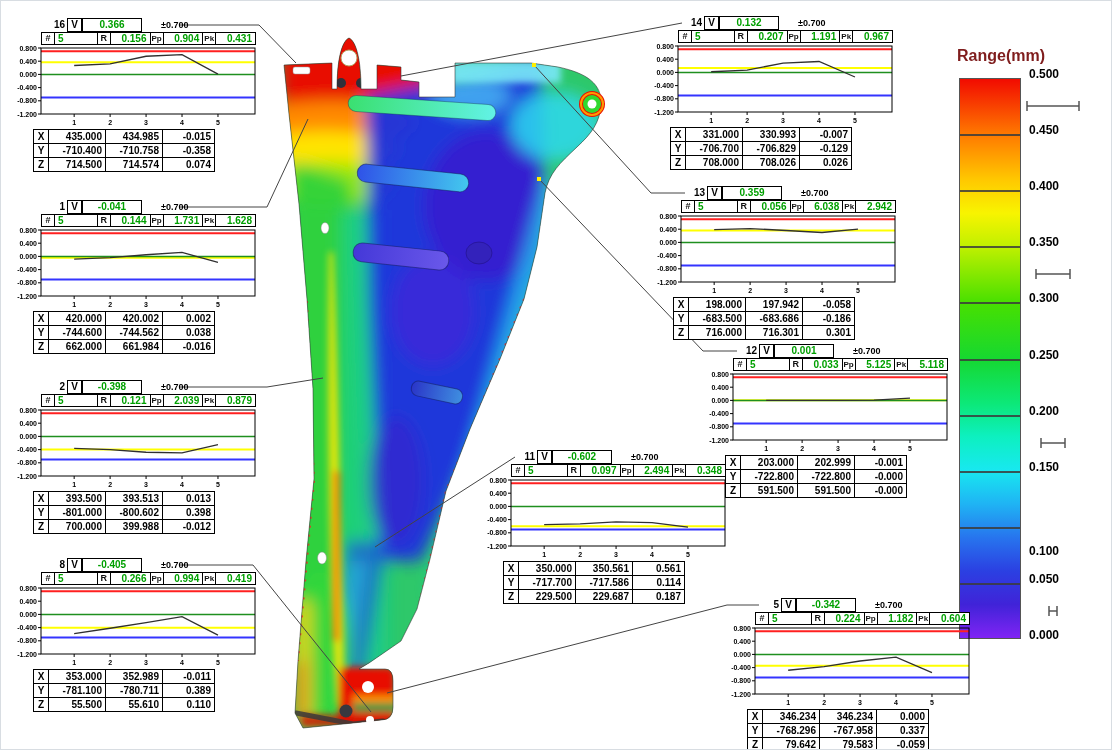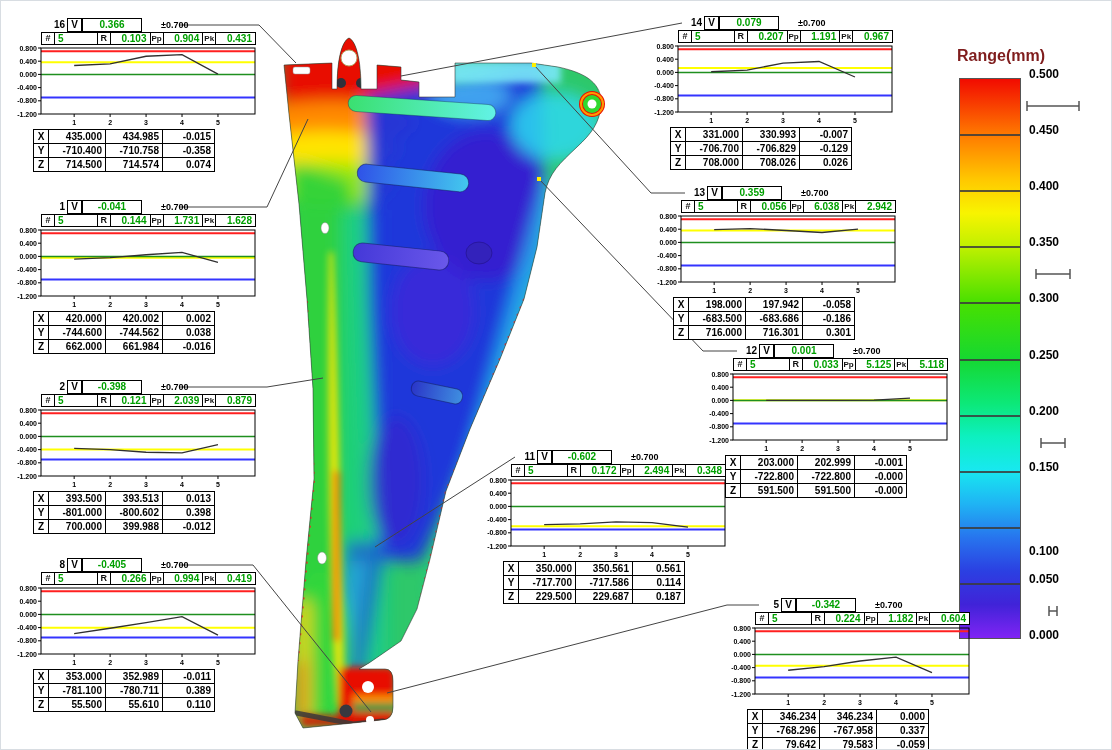--- a/index.html
+++ b/index.html
@@ -225,21 +225,21 @@
     <div class="hdr">
       <span class="pid">16</span>
       <span class="box vlab">V</span>
       <span class="box vval">0.366</span>
       <span class="tol">±0.700</span>
     </div>
     <div class="stats">
       <span class="icon c">#</span>
       <span class="val left">5</span>
       <span class="icon c">R</span>
-      <span class="val">0.103</span>
+      <span class="val">0.156</span>
       <span class="icon">Pp</span>
       <span class="val">0.904</span>
       <span class="icon">Pk</span>
       <span class="val">0.431</span>
     </div>
     <svg class="chart" width="256" height="82" viewBox="0 0 256 82">
         <line x1="32" x2="246" y1="16.322000000000003" y2="16.322000000000003" stroke="#ffff00" stroke-width="2"></line>
         <line x1="32" x2="246" y1="5.3000000000000025" y2="5.3000000000000025" stroke="#ff2020" stroke-width="2"></line>
         <line x1="32" x2="246" y1="28.400000000000002" y2="28.400000000000002" stroke="#1f8f1f" stroke-width="1.5"></line>
         <line x1="32" x2="246" y1="51.5" y2="51.5" stroke="#3434ff" stroke-width="2"></line>
@@ -498,21 +498,21 @@
         <td class="act">55.610</td>
         <td class="dev">0.110</td>
       </tr>
     </tbody>
       </table>
   </div>
     <div class="panel" style="left: 645px; top: 14px;">
     <div class="hdr">
       <span class="pid">14</span>
       <span class="box vlab">V</span>
-      <span class="box vval">0.079</span>
+      <span class="box vval">0.132</span>
       <span class="tol">±0.700</span>
     </div>
     <div class="stats">
       <span class="icon c">#</span>
       <span class="val left">5</span>
       <span class="icon c">R</span>
       <span class="val">0.207</span>
       <span class="icon">Pp</span>
       <span class="val">1.191</span>
       <span class="icon">Pk</span>
@@ -715,21 +715,21 @@
     <div class="hdr">
       <span class="pid">11</span>
       <span class="box vlab">V</span>
       <span class="box vval">-0.602</span>
       <span class="tol">±0.700</span>
     </div>
     <div class="stats">
       <span class="icon c">#</span>
       <span class="val left">5</span>
       <span class="icon c">R</span>
-      <span class="val">0.172</span>
+      <span class="val">0.097</span>
       <span class="icon">Pp</span>
       <span class="val">2.494</span>
       <span class="icon">Pk</span>
       <span class="val">0.348</span>
     </div>
     <svg class="chart" width="256" height="82" viewBox="0 0 256 82">
         <line x1="32" x2="246" y1="48.266000000000005" y2="48.266000000000005" stroke="#ffff00" stroke-width="2"></line>
         <line x1="32" x2="246" y1="5.3000000000000025" y2="5.3000000000000025" stroke="#ff2020" stroke-width="2"></line>
         <line x1="32" x2="246" y1="28.400000000000002" y2="28.400000000000002" stroke="#1f8f1f" stroke-width="1.5"></line>
         <line x1="32" x2="246" y1="51.5" y2="51.5" stroke="#3434ff" stroke-width="2"></line>

